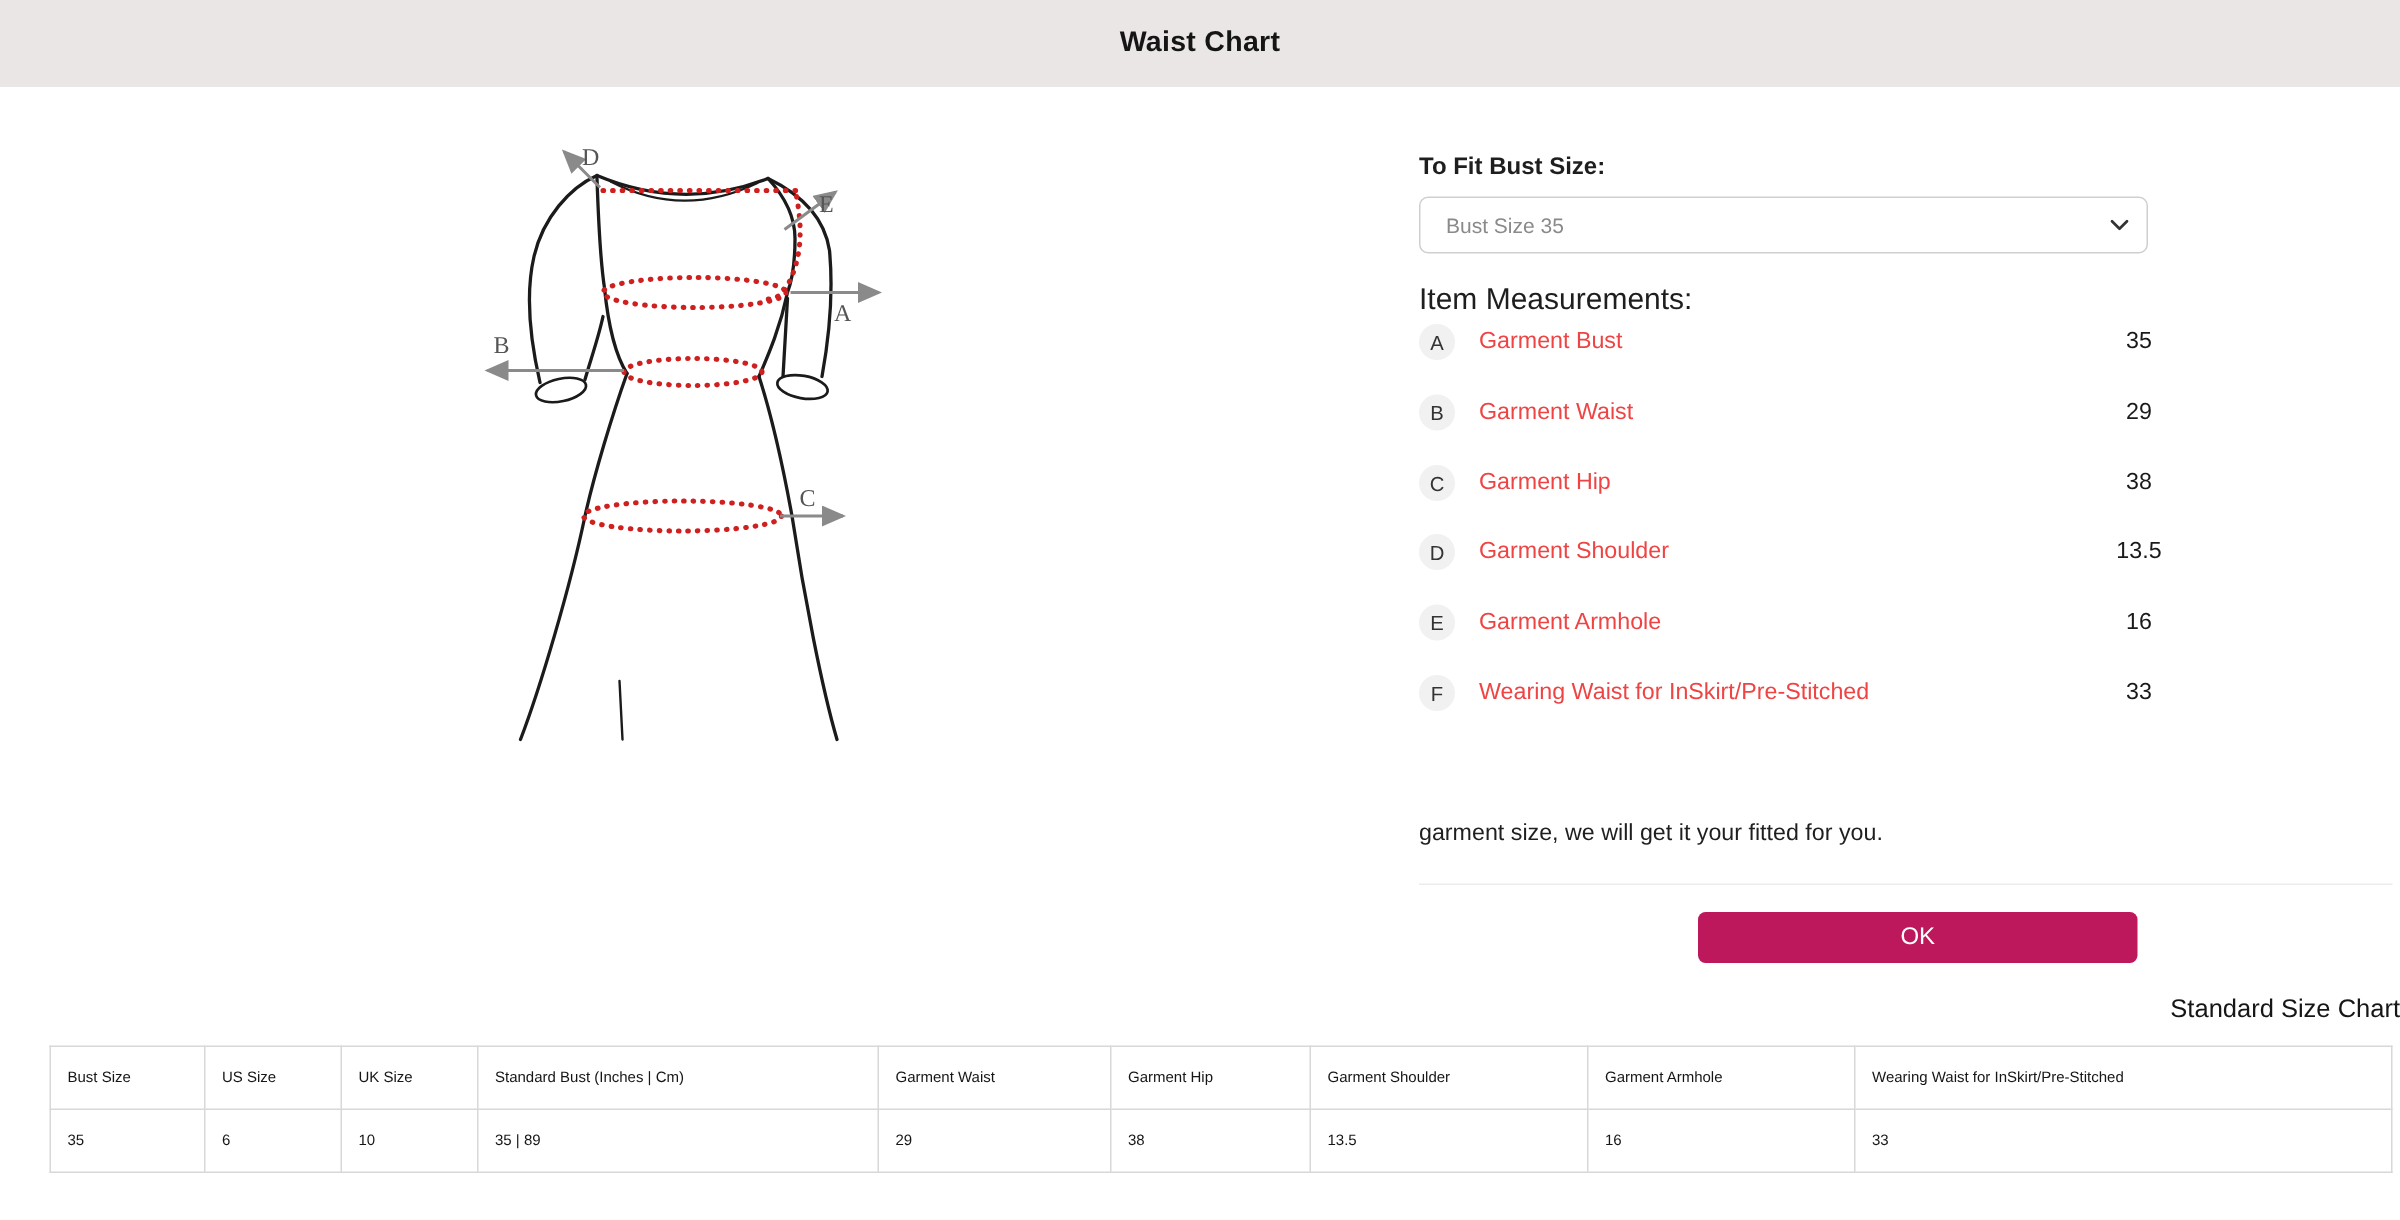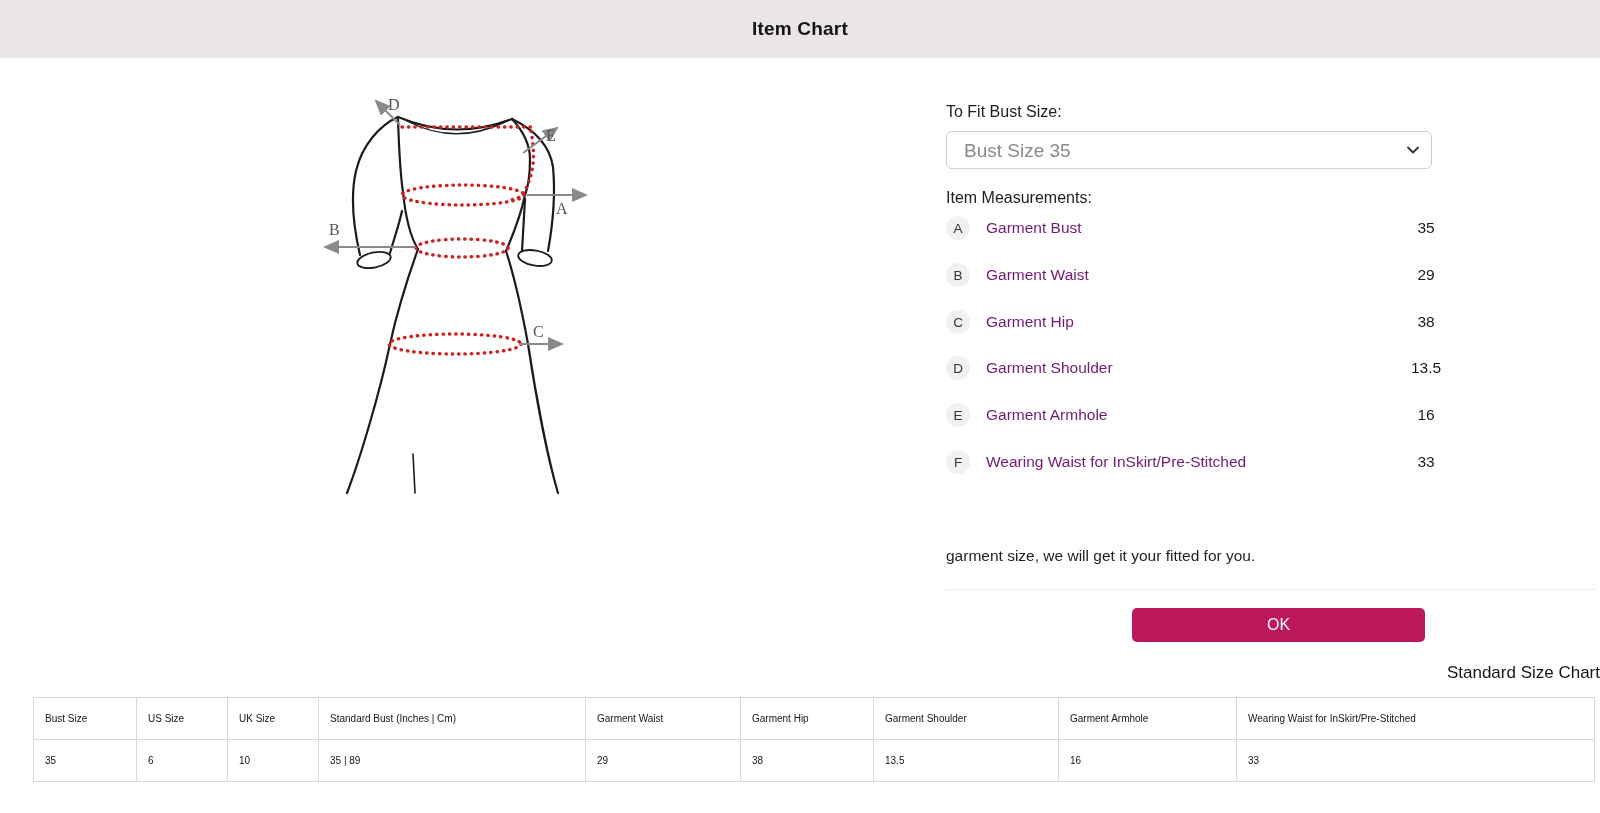--- a/index.html
+++ b/index.html
@@ -6,35 +6,35 @@
   html,body { width:1600px; height:813px; background:#ffffff; overflow:hidden;
               font-family:"Liberation Sans", sans-serif; color:#1e1e1e; }
 
   .header { position:absolute; left:0; top:0; width:1600px; height:58px;
             background:#EAE6E5; display:flex; align-items:center; justify-content:center; }
   .header h1 { font-size:19px; font-weight:bold; color:#151515; letter-spacing:.2px; }
 
   .diagram { position:absolute; left:312px; top:86px; width:300px; height:414px; }
 
   .panel { position:absolute; left:946px; top:96px; width:649px; height:566px; }
-  .fit-label { position:absolute; left:0; top:7px; font-size:16px; color:#1e1e1e; }
+  .fit-label { position:absolute; left:0; top:7px; font-size:16px; color:#1e1e1e;font-weight:bold; }
   .select-wrap { position:absolute; left:0; top:35px; width:486px; height:38px; }
   .select-wrap select {
       width:100%; height:100%; border:1px solid #cfcfcf; border-radius:6px;
-      background:#ffffff; color:#8a8a8a; font-size:19px; padding:0 34px 0 17px;
+      background:#ffffff; color:#8a8a8a; font-size:14px; padding:0 34px 0 17px;
       appearance:none; -webkit-appearance:none; outline:none;
       font-family:"Liberation Sans", sans-serif; }
   .select-wrap .chevron { position:absolute; right:12px; top:12px; pointer-events:none; }
-  .meas-label { position:absolute; left:0; top:93px; font-size:16px; color:#1e1e1e; }
+  .meas-label { position:absolute; left:0; top:93px; font-size:20px; color:#1e1e1e; }
 
   .meas-row { position:absolute; left:0; width:500px; height:24px; }
   .meas-badge { position:absolute; left:0; top:0; width:24px; height:24px; border-radius:50%;
                 background:#F1F1F1; color:#333; font-size:13.5px;
                 display:flex; align-items:center; justify-content:center; }
-  .meas-name { position:absolute; left:40px; top:3px; font-size:15.5px; color:#701a75; }
+  .meas-name { position:absolute; left:40px; top:3px; font-size:15.5px; color:#ef4444; }
   .meas-value { position:absolute; left:455px; top:3px; width:50px; text-align:center;
                 font-size:15.5px; color:#1a1a1a; }
 
   .note { position:absolute; left:0; top:430px; width:600px; font-size:15.5px;
           line-height:20px; color:#1f1f1f; }
   .divider { position:absolute; left:0; top:493px; width:649px; height:1px; background:#ececec; }
   .ok-button { position:absolute; left:186px; top:512px; width:293px; height:34px;
                background:#be185d; color:#ffffff; border:none; border-radius:5px;
                font-size:16px; font-family:"Liberation Sans", sans-serif; cursor:pointer;
                display:flex; align-items:center; justify-content:center; }
@@ -46,21 +46,21 @@
   .size-table th, .size-table td { border:1px solid #d8d8d8; height:42px;
                  padding:0 6px 0 11px; font-size:10px; color:#161616; text-align:left;
                  vertical-align:middle; overflow:hidden; white-space:nowrap; }
   .size-table th { font-weight:500; }
   .size-table td { font-weight:400; }
 </style>
 </head>
 <body>
 
 <div class="header">
-  <h1>Item Chart</h1>
+  <h1>Waist Chart</h1>
 </div>
 
 <svg class="diagram" viewBox="0 0 300 412" xmlns="http://www.w3.org/2000/svg">
   <defs>
     <marker id="arrw" markerWidth="9" markerHeight="8" refX="7" refY="3.5" orient="auto">
       <path d="M0,0 L8,3.5 L0,7 Z" fill="#8A8A8A"></path>
     </marker>
   </defs>
   <g fill="none" stroke="#1b1b1b" stroke-width="2.2" stroke-linecap="round">
 

